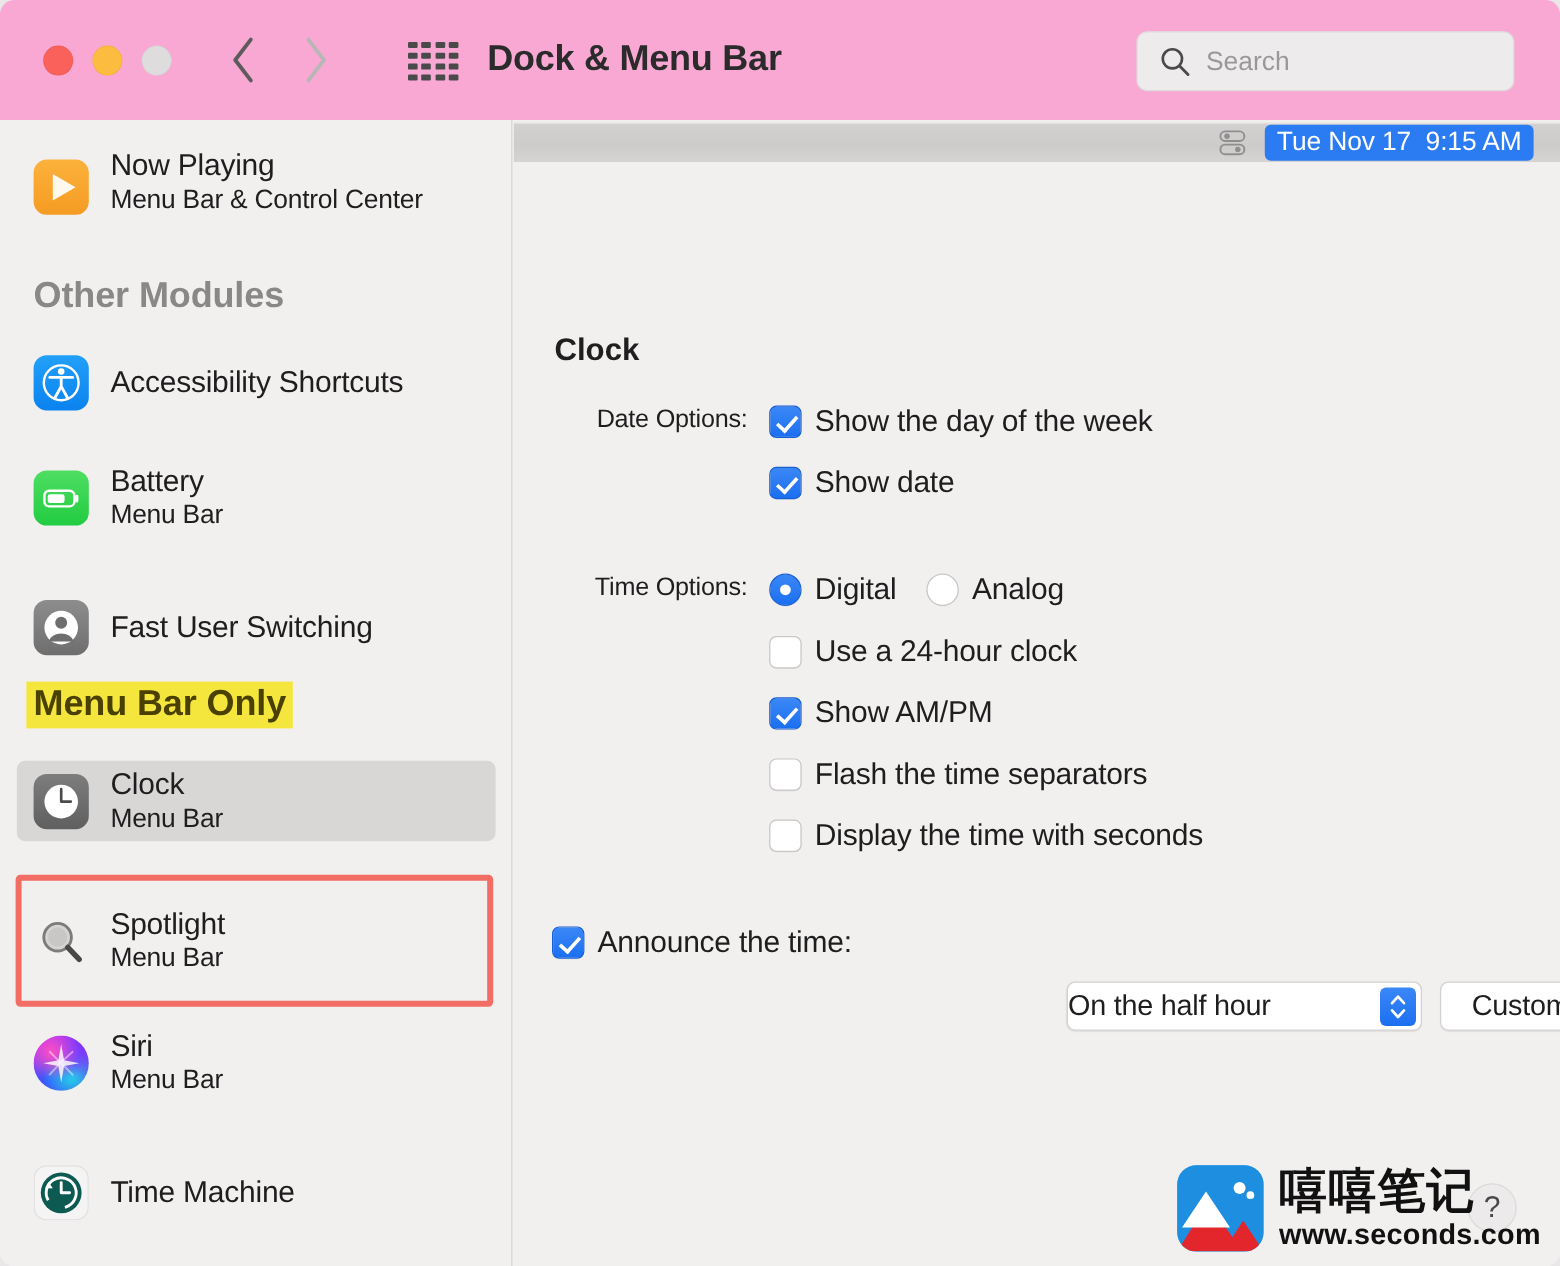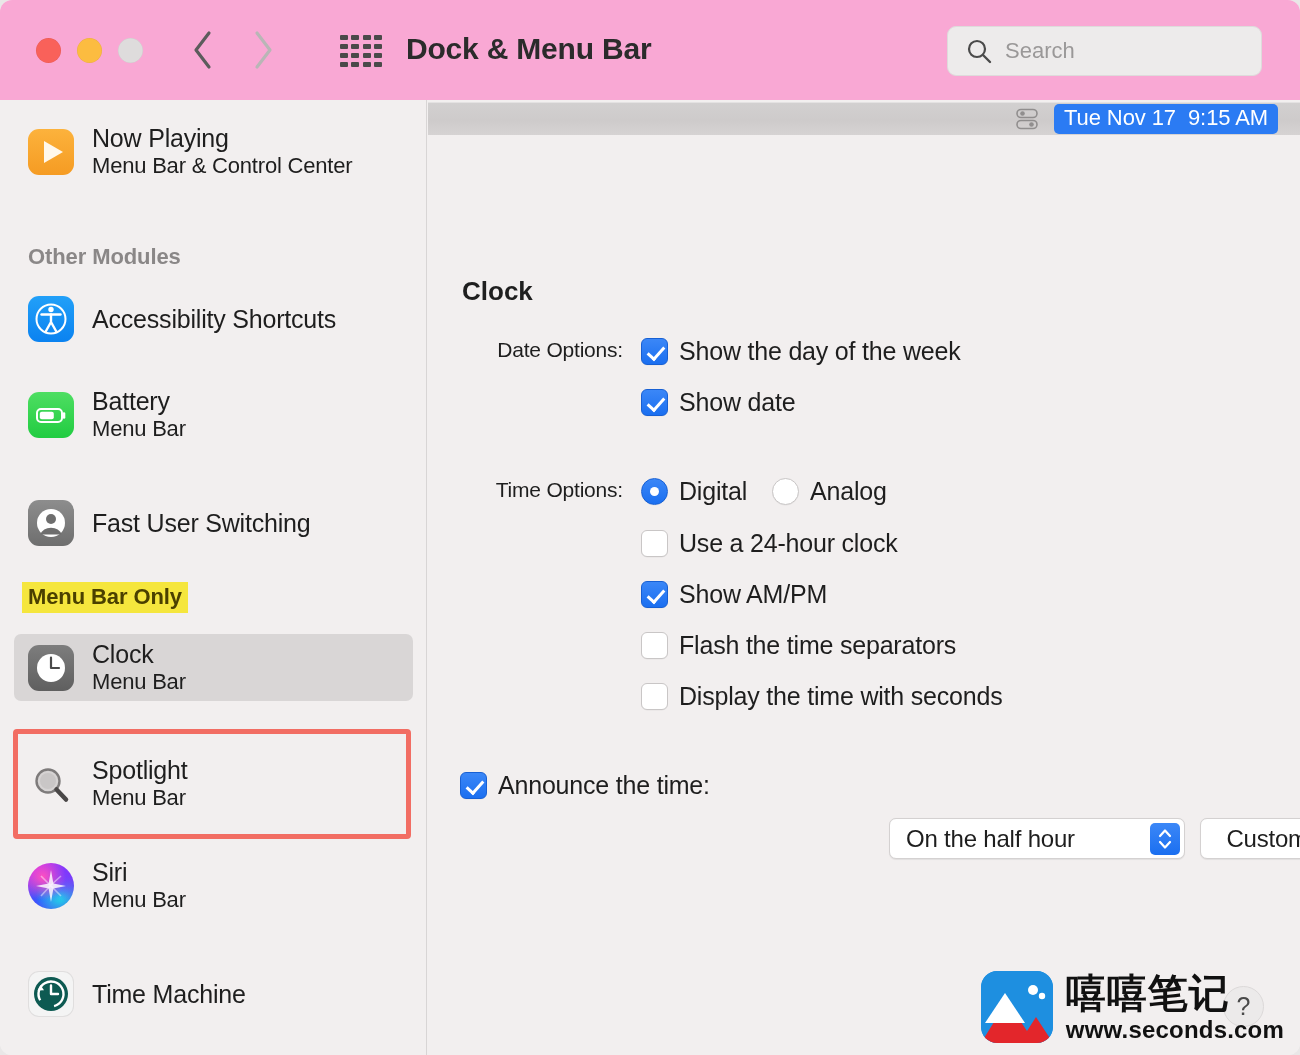--- a/index.html
+++ b/index.html
@@ -146,25 +146,24 @@
     font-size: 22px;
     color: #1e1e1e;
     line-height: 1.2;
     margin-top: 1px;
     letter-spacing: -0.2px;
   }
 
   .sb-group-label {
     position: absolute;
     left: 28px;
-    font-size: 22px;
+    font-size: 30px;
     font-weight: 700;
     color: #8a8787;
     letter-spacing: -0.1px;
-    margin-top: 14px;
   }
   .sb-group-label.hl {
     color: #4a4000;
     background: #f5e63d;
     padding: 2px 6px 3px 6px;
     left: 22px;
   }
 
   .sb-item.selected {
     background: #d9d6d6;
@@ -333,21 +332,21 @@
   
   #announce-select {
     position: absolute;
     left: 461px; top: 718px;
     width: 296px; height: 41px;
     background: #ffffff;
     border: 1px solid #d4d1d1;
     border-radius: 7px;
     display: flex;
     align-items: center;
-    padding-left: 16px;
+    padding-left: 0;
     box-shadow: 0 0.5px 1px rgba(0,0,0,.07);
   }
   #announce-select .val {
     font-size: 24px;
     color: #1e1e1e;
     letter-spacing: -0.2px;
   }
   #announce-select .stepper {
     position: absolute;
     right: 4px; top: 4px;
@@ -473,21 +472,21 @@
       <svg class="mag" viewBox="0 0 27 27">
         <circle cx="11" cy="11" r="8" fill="none" stroke="#4a4a4a" stroke-width="2.2"></circle>
         <line x1="17" y1="17" x2="24" y2="24" stroke="#4a4a4a" stroke-width="2.4" stroke-linecap="round"></line>
       </svg>
       <input id="search-input" type="text" placeholder="Search" style="">
     </div>
   </div>
 
   <div id="sidebar">
 
-    <div class="sb-item" style="top:18px;">
+    <div class="sb-item" style="top:18px;align-items:flex-end;">
       <span class="ic">
         <span class="app-ic ic-nowplaying"></span>
       </span>
       <span class="sb-text">
         <span class="sb-title">Now Playing</span>
         <span class="sb-sub">Menu Bar &amp; Control Center</span>
       </span>
     </div>
 
     <div class="sb-group-label" style="top:130px;">Other Modules</div>

